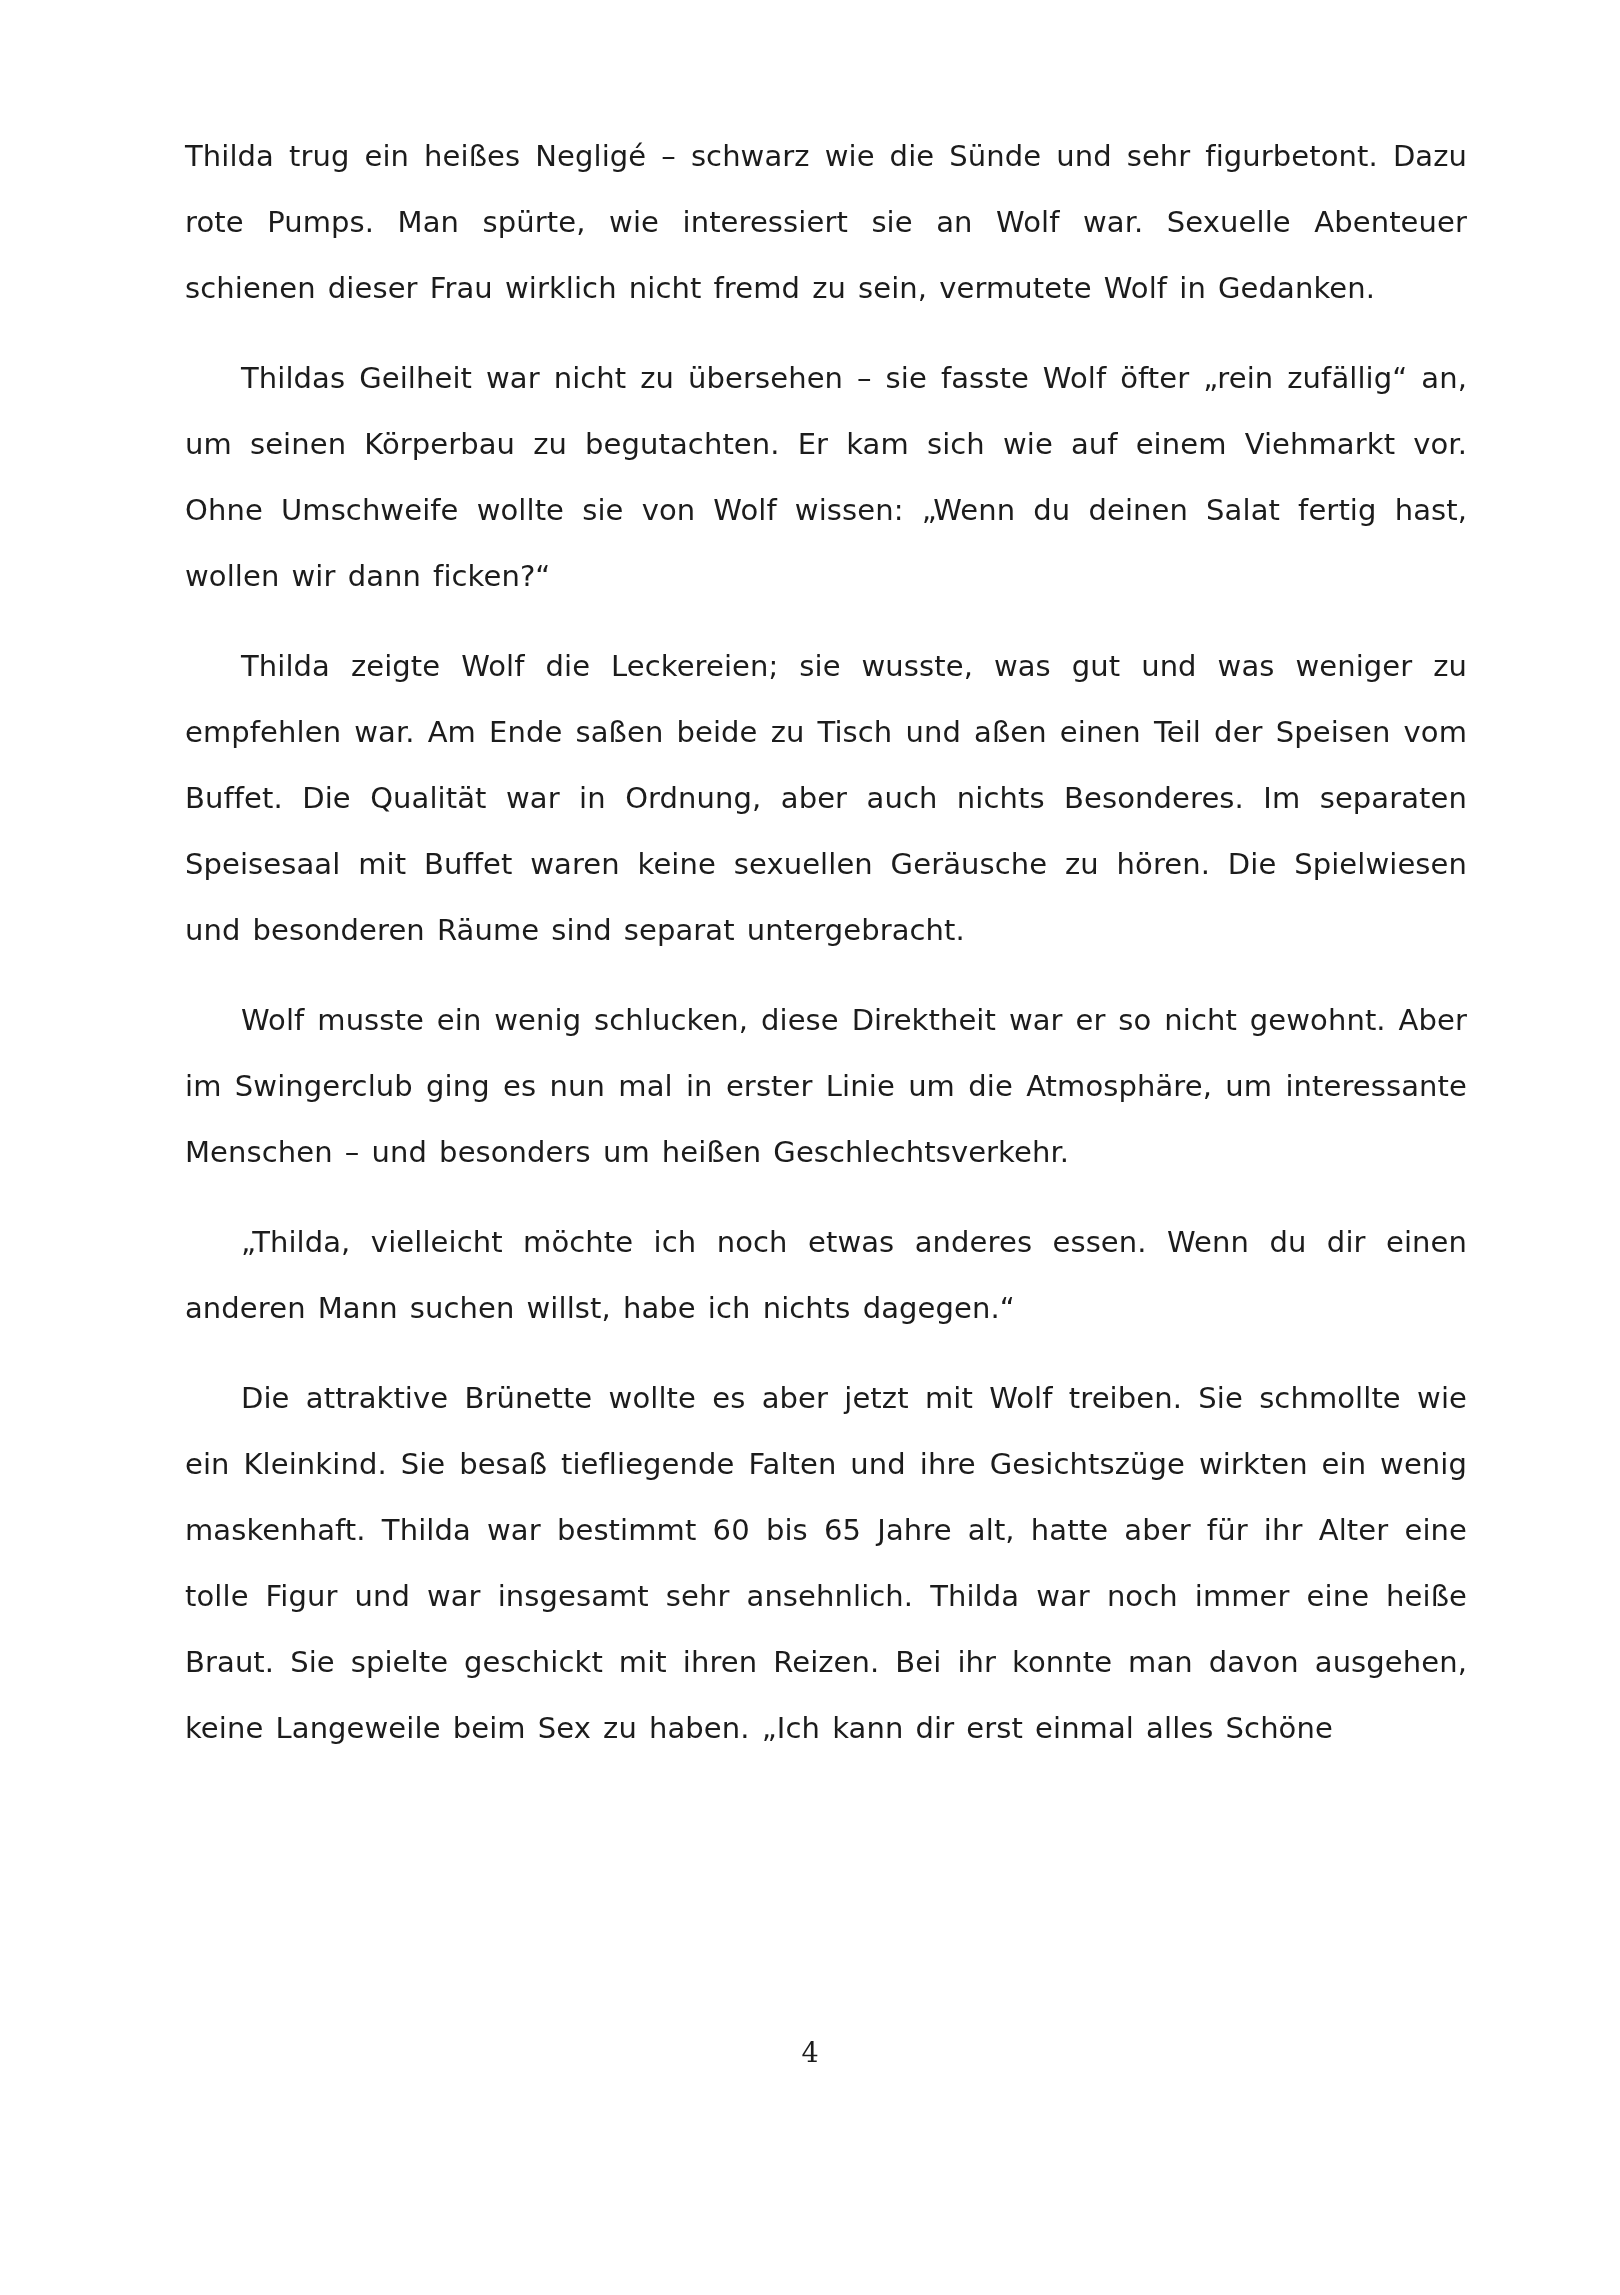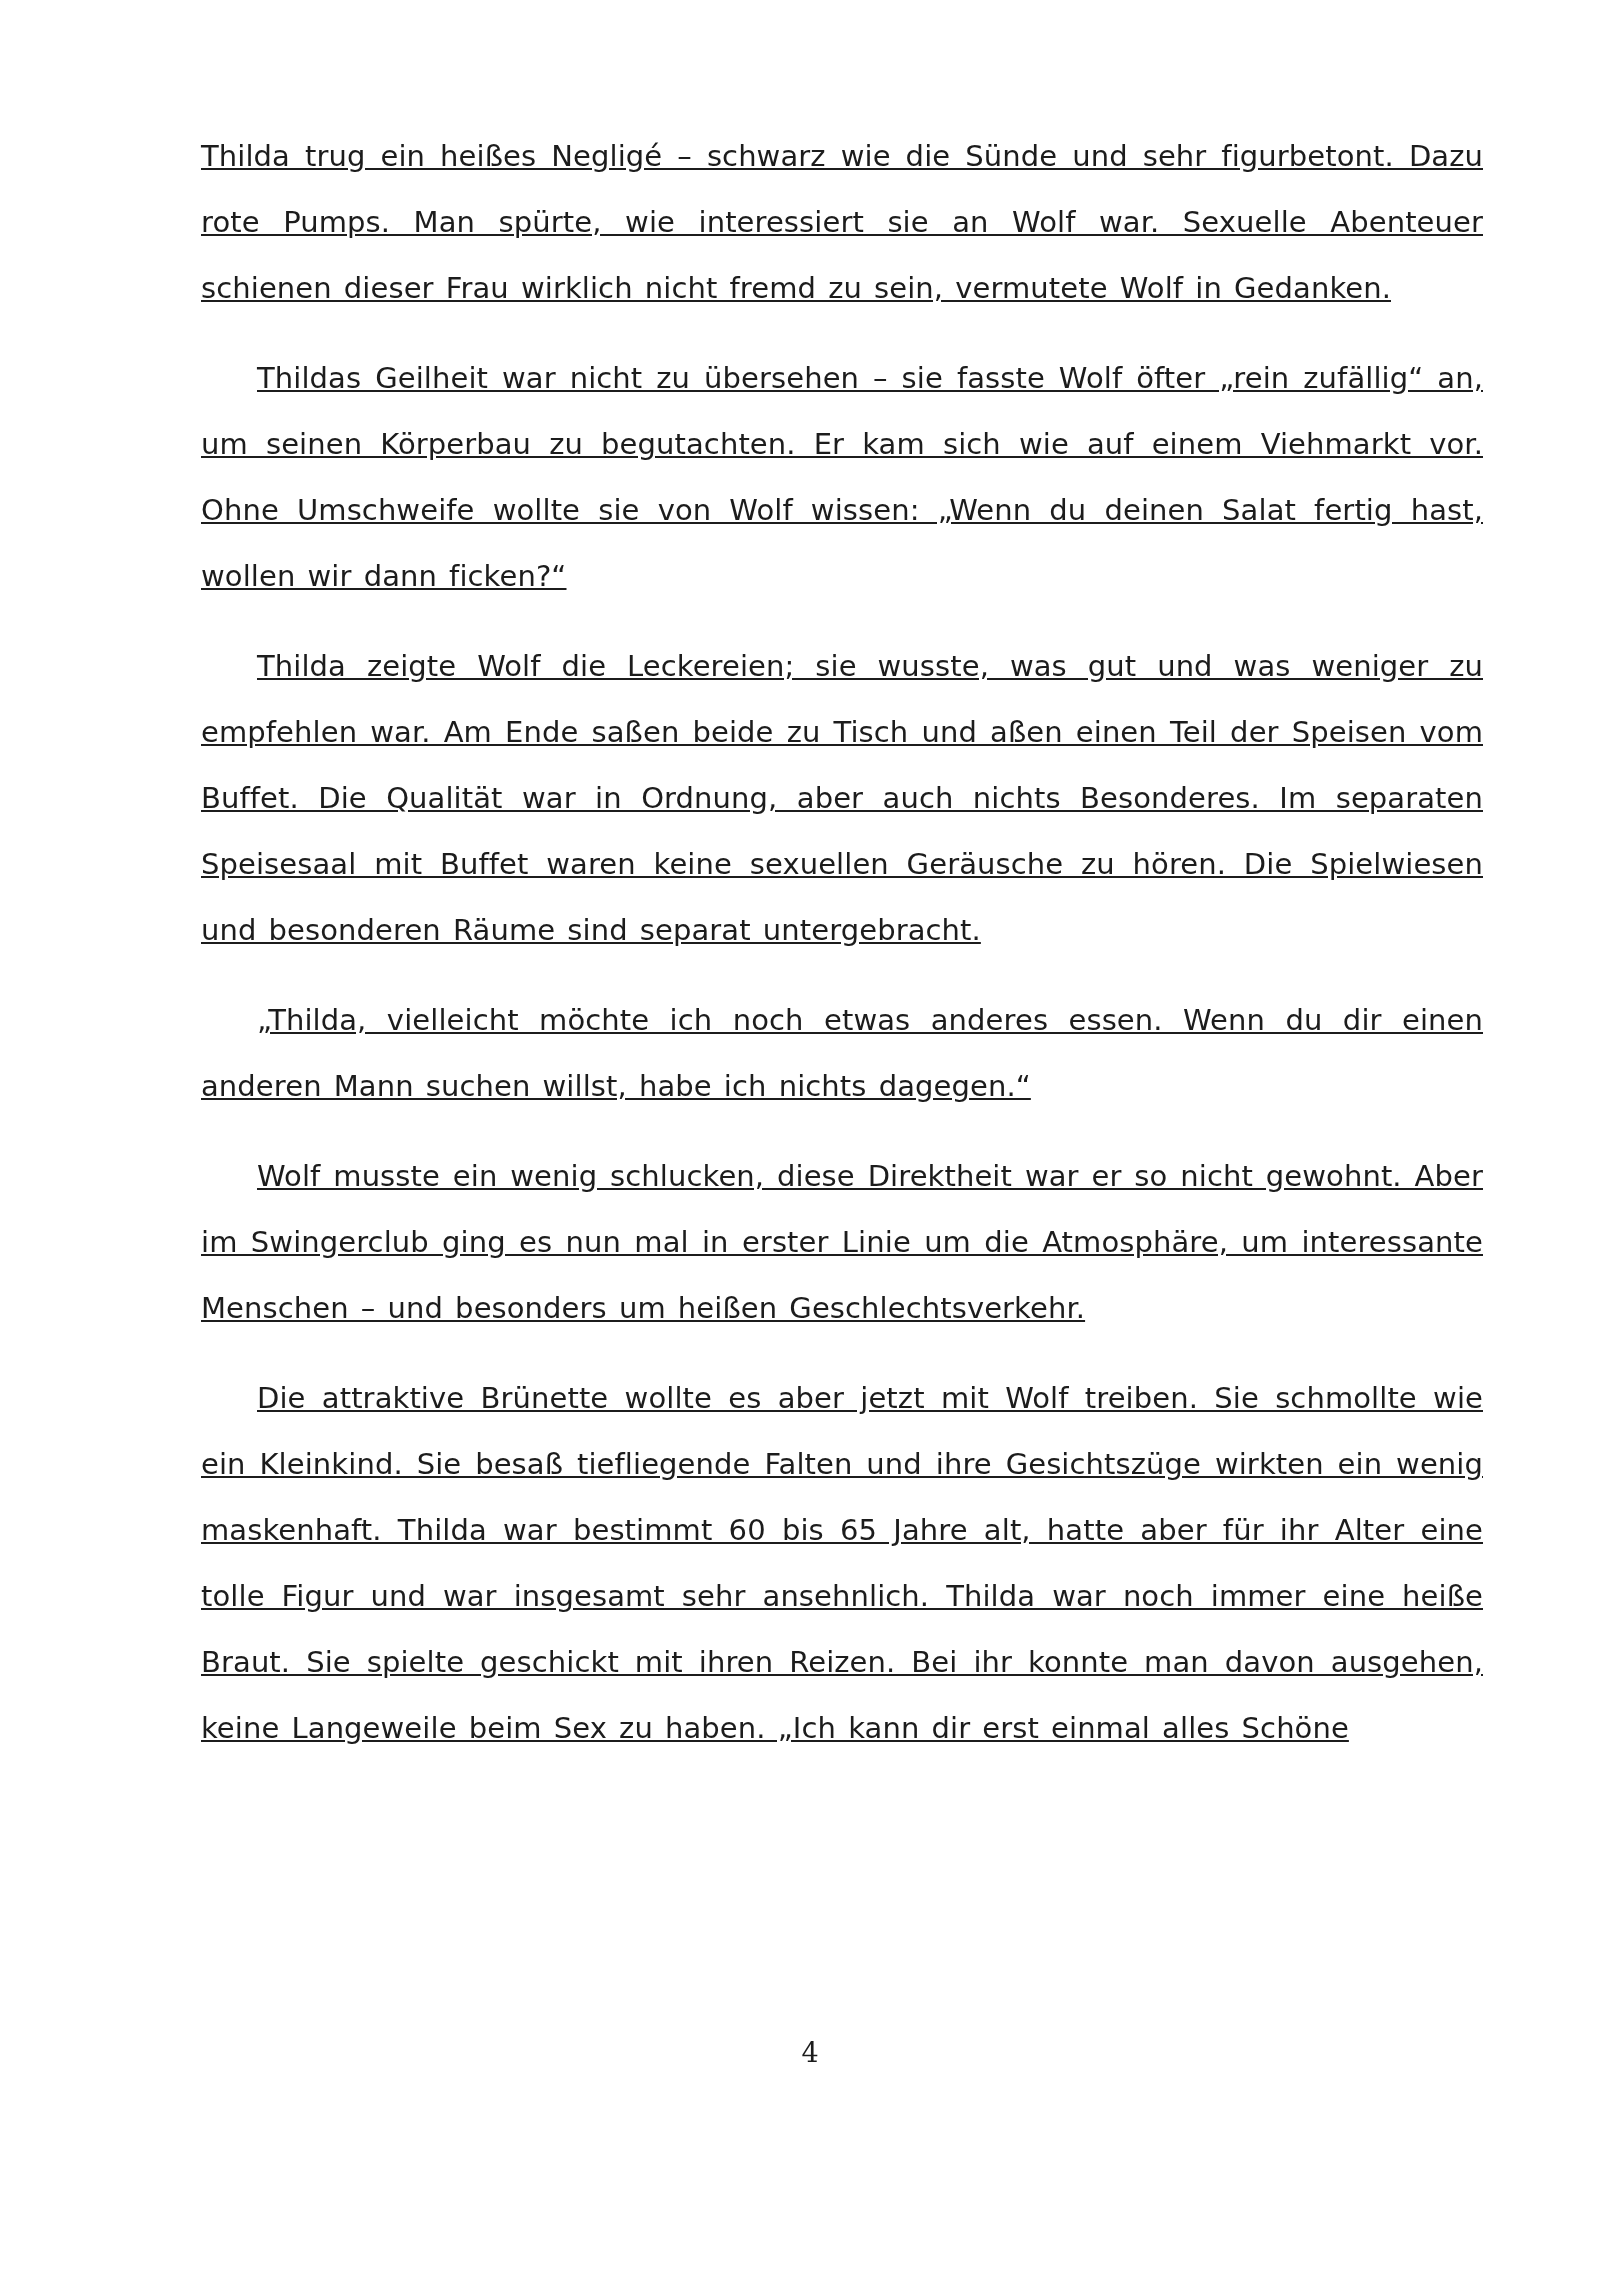--- a/index.html
+++ b/index.html
@@ -7,24 +7,23 @@
   body {
     width: 1620px;
     height: 2295px;
     position: relative;
     font-family: "DejaVu Sans", "Liberation Sans", sans-serif;
     color: #1c1c1c;
     overflow: hidden;
   }
   .text-block {
     position: absolute;
-    left: 201px;
+    left: 185px;
     top: 123px;
     width: 1282px;
-    text-decoration: underline;
   }
   .para {
     font-size: 29px;
     line-height: 66px;
     text-align: justify;
     margin-bottom: 24px;
     word-spacing: 2.8px;
     letter-spacing: 0.1px;
   }
   .para.indented {
@@ -44,21 +43,21 @@
 </head>
 <body>
 
 <main class="text-block">
   <p class="para">Thilda trug ein heißes Negligé – schwarz wie die Sünde und sehr figurbetont. Dazu rote Pumps. Man spürte, wie interessiert sie an Wolf war. Sexuelle Abenteuer schienen dieser Frau wirklich nicht fremd zu sein, vermutete Wolf in Gedanken.</p>
 
   <p class="para indented">Thildas Geilheit war nicht zu übersehen – sie fasste Wolf öfter „rein zufällig“ an, um seinen Körperbau zu begutachten. Er kam sich wie auf einem Viehmarkt vor. Ohne Umschweife wollte sie von Wolf wissen: „Wenn du deinen Salat fertig hast, wollen wir dann ficken?“</p>
 
   <p class="para indented">Thilda zeigte Wolf die Leckereien; sie wusste, was gut und was weniger zu empfehlen war. Am Ende saßen beide zu Tisch und aßen einen Teil der Speisen vom Buffet. Die Qualität war in Ordnung, aber auch nichts Besonderes. Im separaten Speisesaal mit Buffet waren keine sexuellen Geräusche zu hören. Die Spielwiesen und besonderen Räume sind separat untergebracht.</p>
 
+  <p class="para indented">Wolf musste ein wenig schlucken, diese Direktheit war er so nicht gewohnt. Aber im Swingerclub ging es nun mal in erster Linie um die Atmosphäre, um interessante Menschen – und besonders um heißen Geschlechtsverkehr.</p>
+
   <p class="para indented">„Thilda, vielleicht möchte ich noch etwas anderes essen. Wenn du dir einen anderen Mann suchen willst, habe ich nichts dagegen.“</p>
-
-  <p class="para indented">Wolf musste ein wenig schlucken, diese Direktheit war er so nicht gewohnt. Aber im Swingerclub ging es nun mal in erster Linie um die Atmosphäre, um interessante Menschen – und besonders um heißen Geschlechtsverkehr.</p>
 
   <p class="para indented">Die attraktive Brünette wollte es aber jetzt mit Wolf treiben. Sie schmollte wie ein Kleinkind. Sie besaß tiefliegende Falten und ihre Gesichtszüge wirkten ein wenig maskenhaft. Thilda war bestimmt 60 bis 65 Jahre alt, hatte aber für ihr Alter eine tolle Figur und war insgesamt sehr ansehnlich. Thilda war noch immer eine heiße Braut. Sie spielte geschickt mit ihren Reizen. Bei ihr konnte man davon ausgehen, keine Langeweile beim Sex zu haben. „Ich kann dir erst einmal alles Schöne</p>
 </main>
 
 <div class="page-number">4</div>
 
 
 </body></html>

